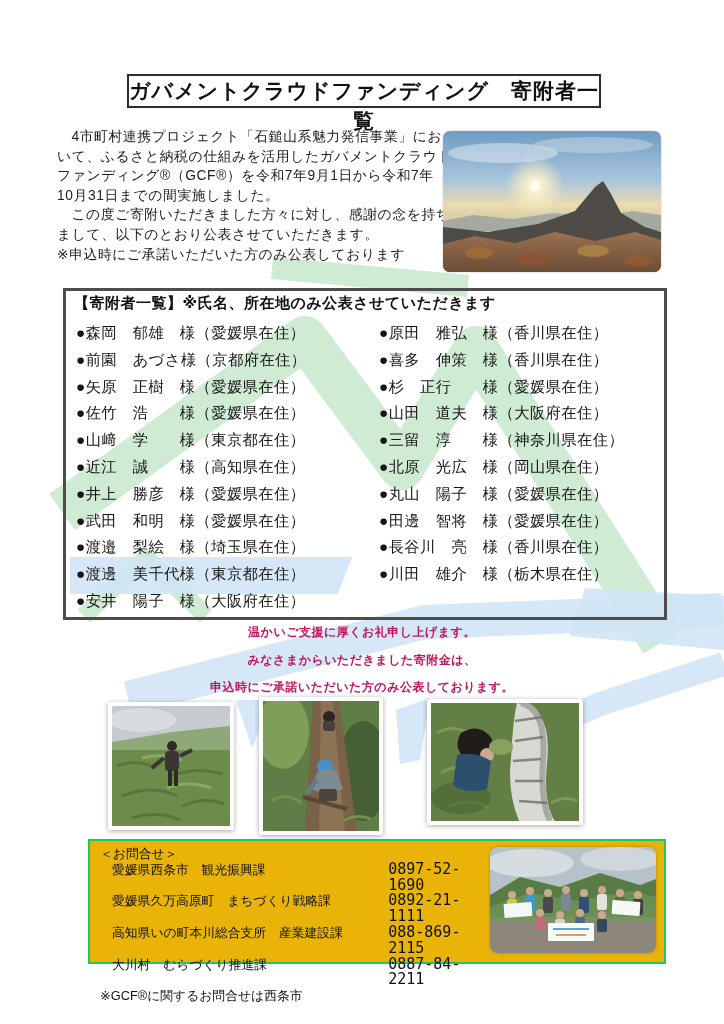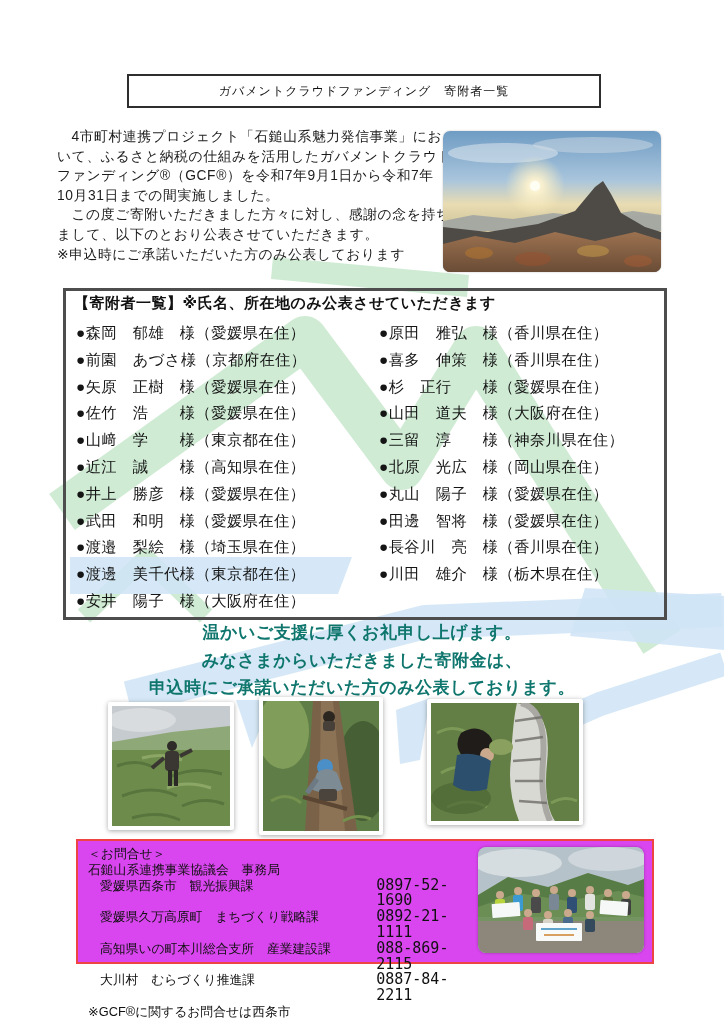--- a/index.html
+++ b/index.html
@@ -6,43 +6,43 @@
   .page{
     position:relative;width:724px;height:1024px;background:#ffffff;overflow:hidden;
     font-family:"Liberation Sans","DejaVu Sans",sans-serif;color:#1a1a1a;
   }
   .abs{position:absolute;}
   
   .watermark{left:0;top:0;width:724px;height:1024px;z-index:0;}
   
   .title-box{
     left:127px;top:74px;width:470px;height:30px;border:2px solid #2e2e2e;z-index:2;
-    font-size:12px;font-weight:normal;letter-spacing:1px;text-align:center;line-height:30px;color:#111;
+    font-size:21px;font-weight:bold;letter-spacing:1px;text-align:center;line-height:30px;color:#111;
     background:#fff;
   }
   
   .intro{left:57px;top:127px;width:398px;z-index:2;}
   .intro-line{font-size:13.8px;line-height:19.6px;letter-spacing:0.6px;white-space:pre;color:#1c1c1c;}
   
   .photo-mountain{left:443px;top:131px;width:218px;height:141px;border-radius:7px;overflow:hidden;z-index:2;box-shadow:0 0 2px rgba(0,0,0,.25);}
   
   .donor-box{left:63px;top:288px;width:598px;height:326px;border:3px solid #4d4d4d;z-index:1;background:transparent;}
   .donor-header{position:absolute;left:8px;top:3px;font-size:15px;font-weight:bold;letter-spacing:.5px;color:#111;white-space:pre;}
   .donor-col{position:absolute;top:29px;}
   .col-left{left:10px;}
   .col-right{left:313px;}
   .donor-row{height:26.8px;line-height:26.8px;font-size:15.3px;letter-spacing:.4px;white-space:pre;color:#151515;}
   
   .thanks{left:0;top:619px;width:724px;text-align:center;z-index:2;}
-  .thanks-line{font-size:17px;font-weight:bold;line-height:27.5px;letter-spacing:.5px;color:#0f766e;}
+  .thanks-line{font-size:12px;font-weight:bold;line-height:27.5px;letter-spacing:.5px;color:#be185d;}
   
   .wphoto{background:#fff;padding:4px;box-shadow:0 1px 5px rgba(0,0,0,.35);border-radius:2px;z-index:2;}
   .wphoto svg{display:block;}
   
-  .contact-box{left:76px;top:839px;width:574px;height:121px;border:2px solid #ef4444;z-index:2;background:#d946ef;}
+  .contact-box{left:88px;top:839px;width:574px;height:121px;border:2px solid #22c55e;z-index:2;background:#eab308;}
   .contact-text{position:absolute;left:10px;top:5px;width:390px;}
   .c-line{font-size:12.8px;line-height:15.8px;white-space:pre;color:#111;}
   .c-row{display:flex;font-size:12.8px;line-height:15.8px;}
   .c-label{width:294px;padding-left:12px;white-space:pre;color:#111;}
   .c-phone{font-family:"DejaVu Sans Mono","Liberation Mono",monospace;font-size:15px;color:#111;}
   .group-photo{position:absolute;right:8px;top:6px;width:166px;height:106px;border-radius:8px;overflow:hidden;box-shadow:0 0 3px rgba(0,0,0,.3);}
 </style>
 </head>
 <body>
 
@@ -200,21 +200,20 @@
       <path d="M30,30 q16,-10 28,2 q8,10 0,20 q-14,10 -26,2 q-10,-12 -2,-24 z" fill="#1f1c1a"></path>
       <circle cx="56" cy="52" r="7" fill="#caa98c"></circle>
       <path d="M26,52 q18,-4 34,6 l-4,28 q-20,6 -34,-4 z" fill="#2d4f6e"></path>
       <ellipse cx="70" cy="44" rx="12" ry="8" fill="#8aa05e"></ellipse>
     </svg>
   </div>
 
   <div class="abs contact-box">
     <div class="contact-text">
       <div class="c-line">＜お問合せ＞</div>
-      <div class="c-line">石鎚山系連携事業協議会　事務局</div>
       <div class="c-row">
         <span class="c-label">愛媛県西条市　観光振興課</span>
         <span class="c-phone">0897-52-1690</span>
       </div>
       <div class="c-row">
         <span class="c-label">愛媛県久万高原町　まちづくり戦略課</span>
         <span class="c-phone">0892-21-1111</span>
       </div>
       <div class="c-row">
         <span class="c-label">高知県いの町本川総合支所　産業建設課</span>

